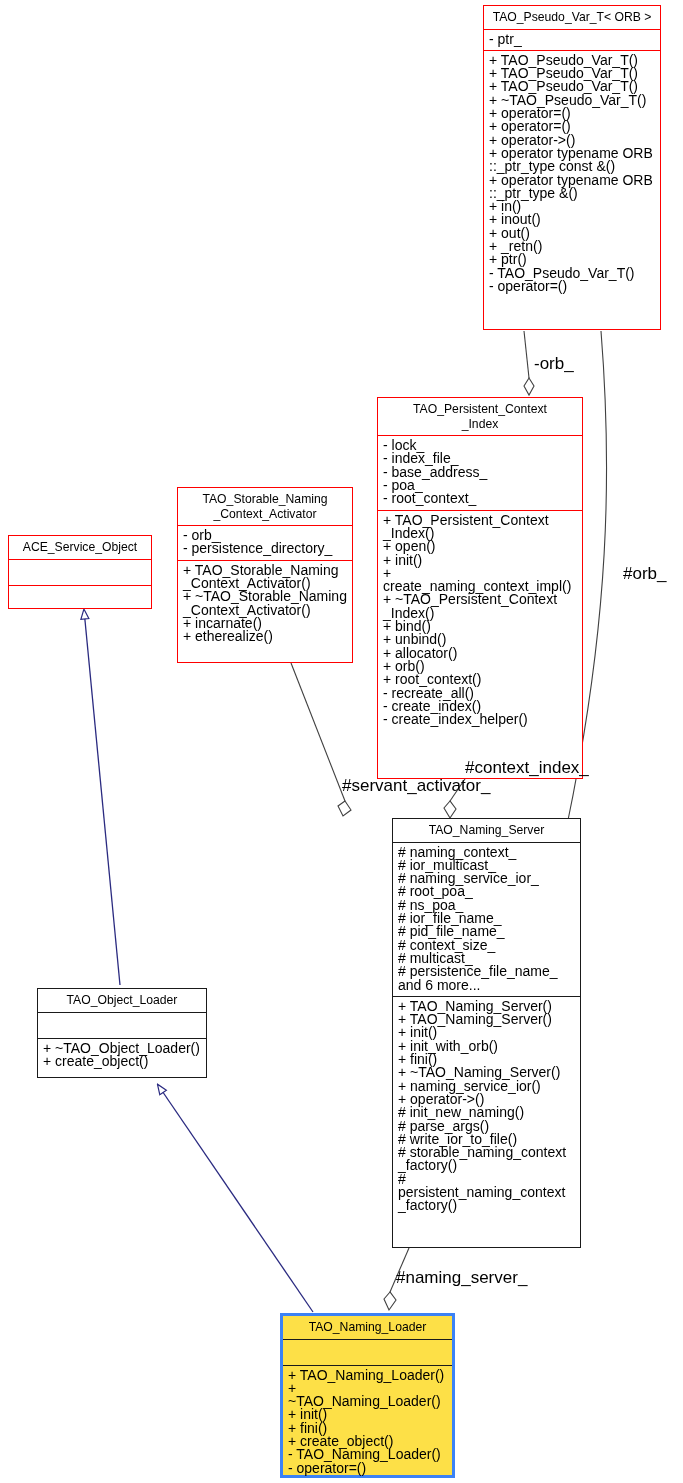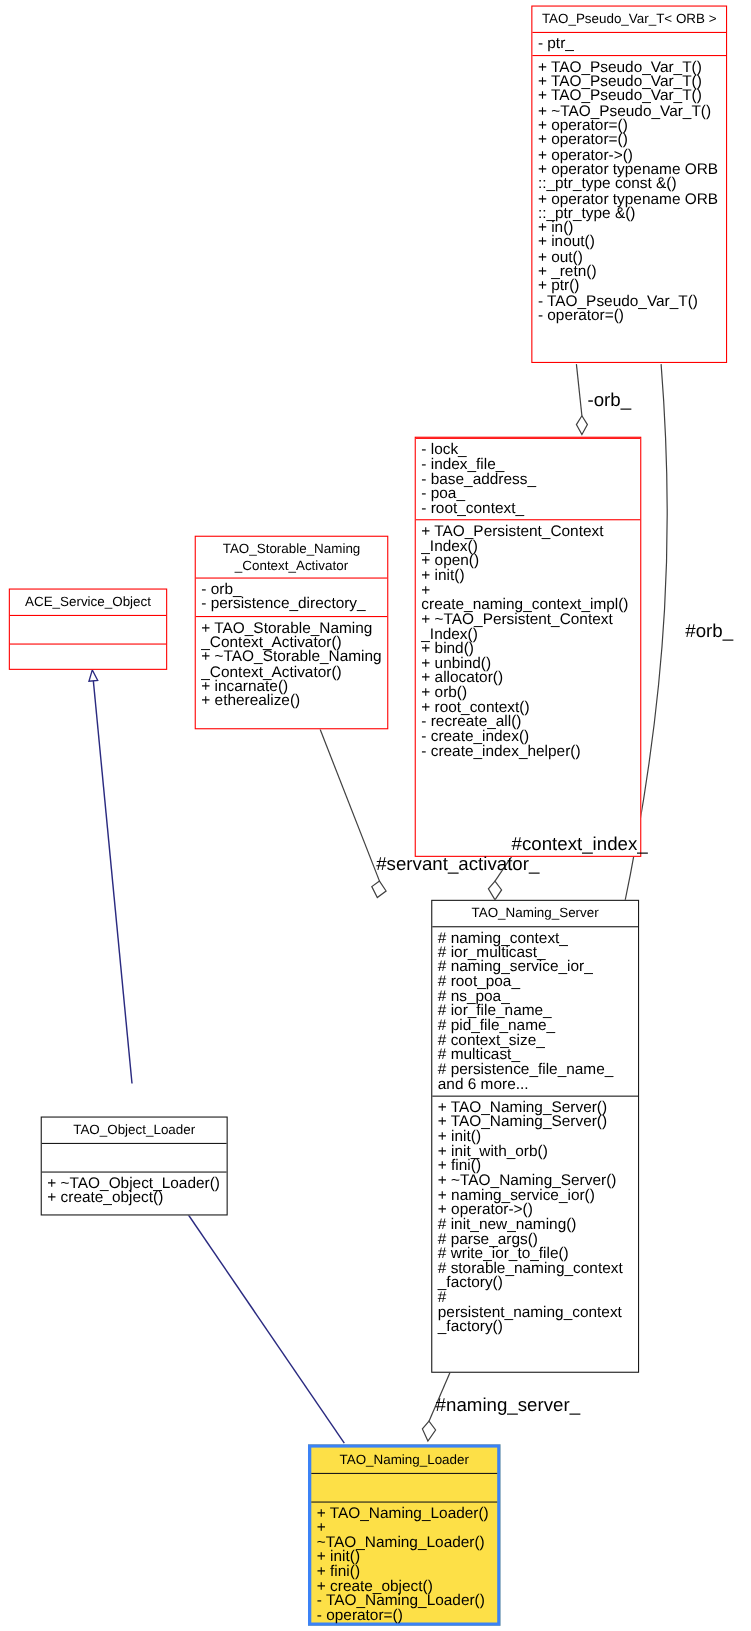--- a/index.html
+++ b/index.html
@@ -144,20 +144,22 @@
       <div class="row">+ inout()</div>
       <div class="row">+ out()</div>
       <div class="row">+ _retn()</div>
       <div class="row">+ ptr()</div>
       <div class="row">- TAO_Pseudo_Var_T()</div>
       <div class="row">- operator=()</div>
     </div>
   </div>
 
   <div class="uml-class" style="left:377px; top:397px; width:206px; height:382px;">
+    <div class="cls-title">TAO_Persistent_Context
+_Index</div>
     <div class="cls-sep"></div>
     <div class="cls-section">
       <div class="row">- lock_</div>
       <div class="row">- index_file_</div>
       <div class="row">- base_address_</div>
       <div class="row">- poa_</div>
       <div class="row">- root_context_</div>
     </div>
     <div class="cls-sep"></div>
     <div class="cls-section">
@@ -235,21 +237,21 @@
       <div class="row"># init_new_naming()</div>
       <div class="row"># parse_args()</div>
       <div class="row"># write_ior_to_file()</div>
       <div class="row"># storable_naming_context
 _factory()</div>
       <div class="row"># persistent_naming_context
 _factory()</div>
     </div>
   </div>
 
-  <div class="uml-class dark" style="left:37px; top:1015px; width:170px; height:90px;">
+  <div class="uml-class dark" style="left:37px; top:988px; width:170px; height:90px;">
     <div class="cls-title">TAO_Object_Loader</div>
     <div class="cls-sep"></div>
     <div class="cls-section empty"></div>
     <div class="cls-sep"></div>
     <div class="cls-section">
       <div class="row">+ ~TAO_Object_Loader()</div>
       <div class="row">+ create_object()</div>
     </div>
   </div>
 

